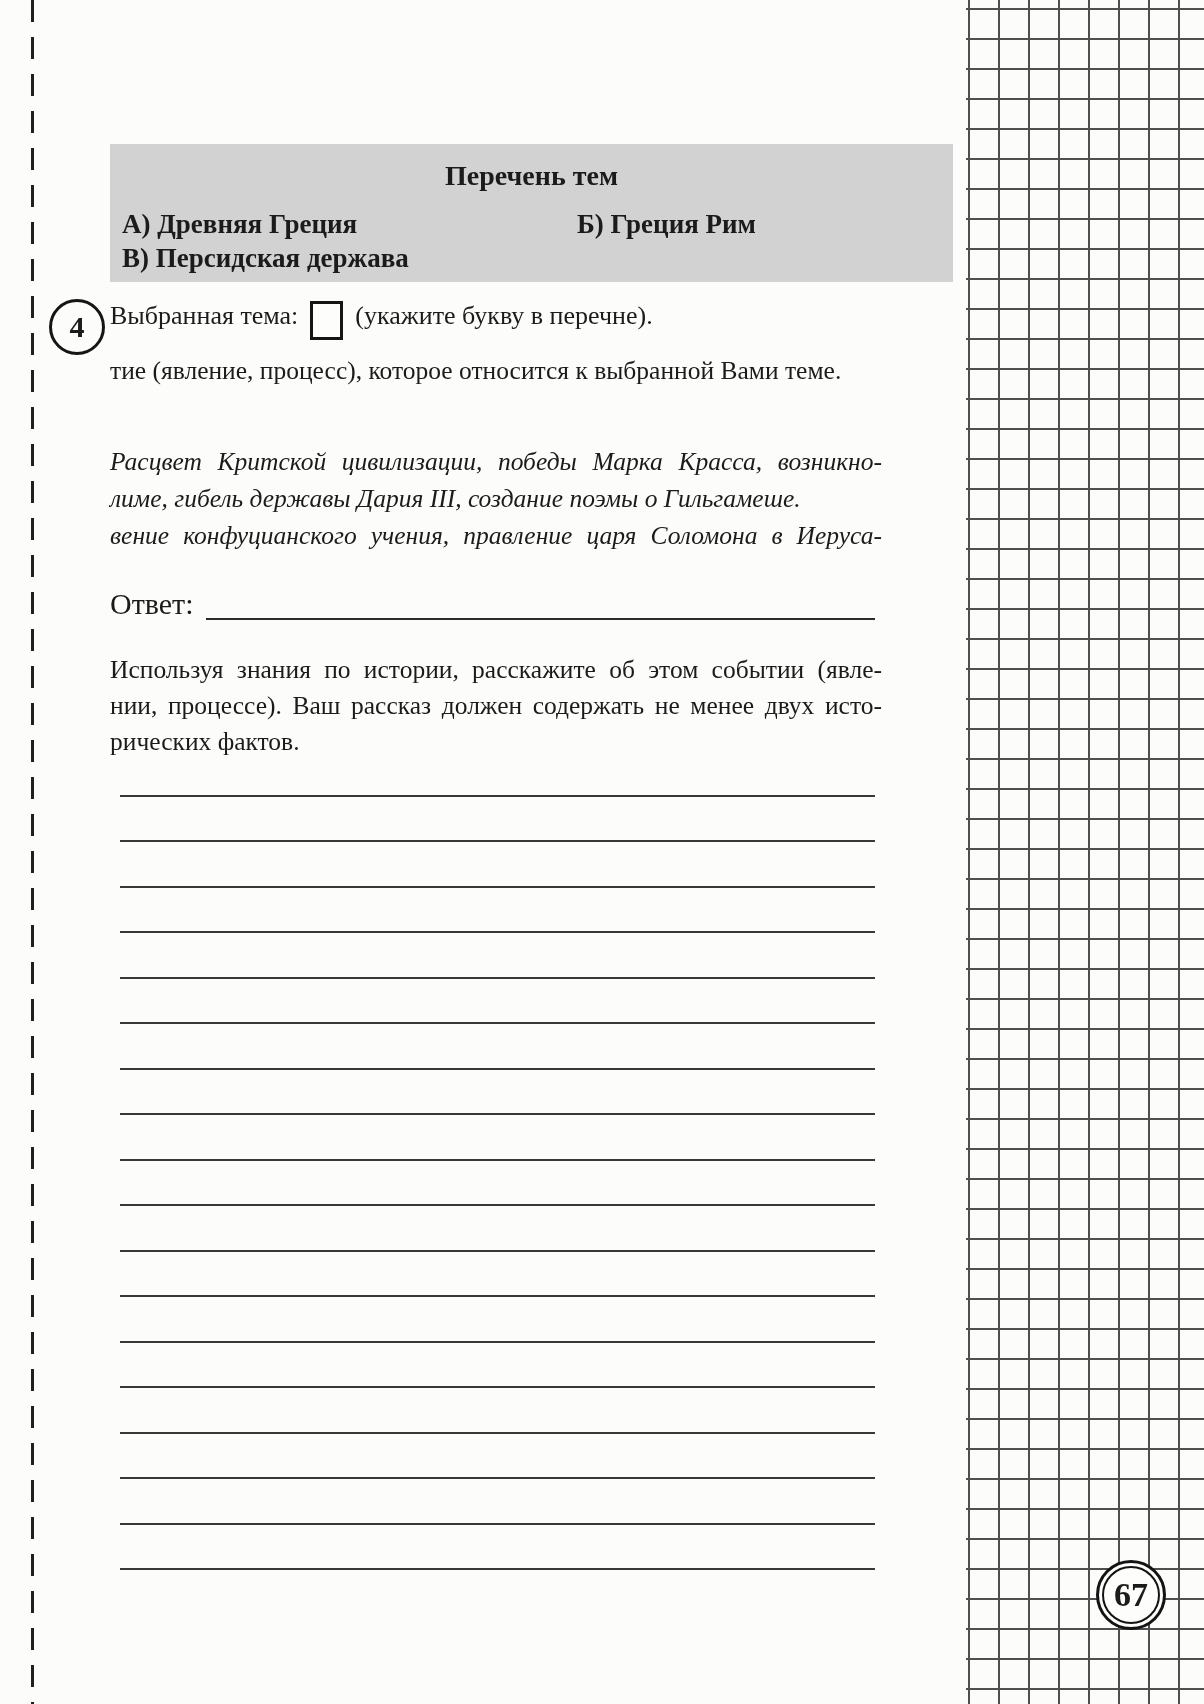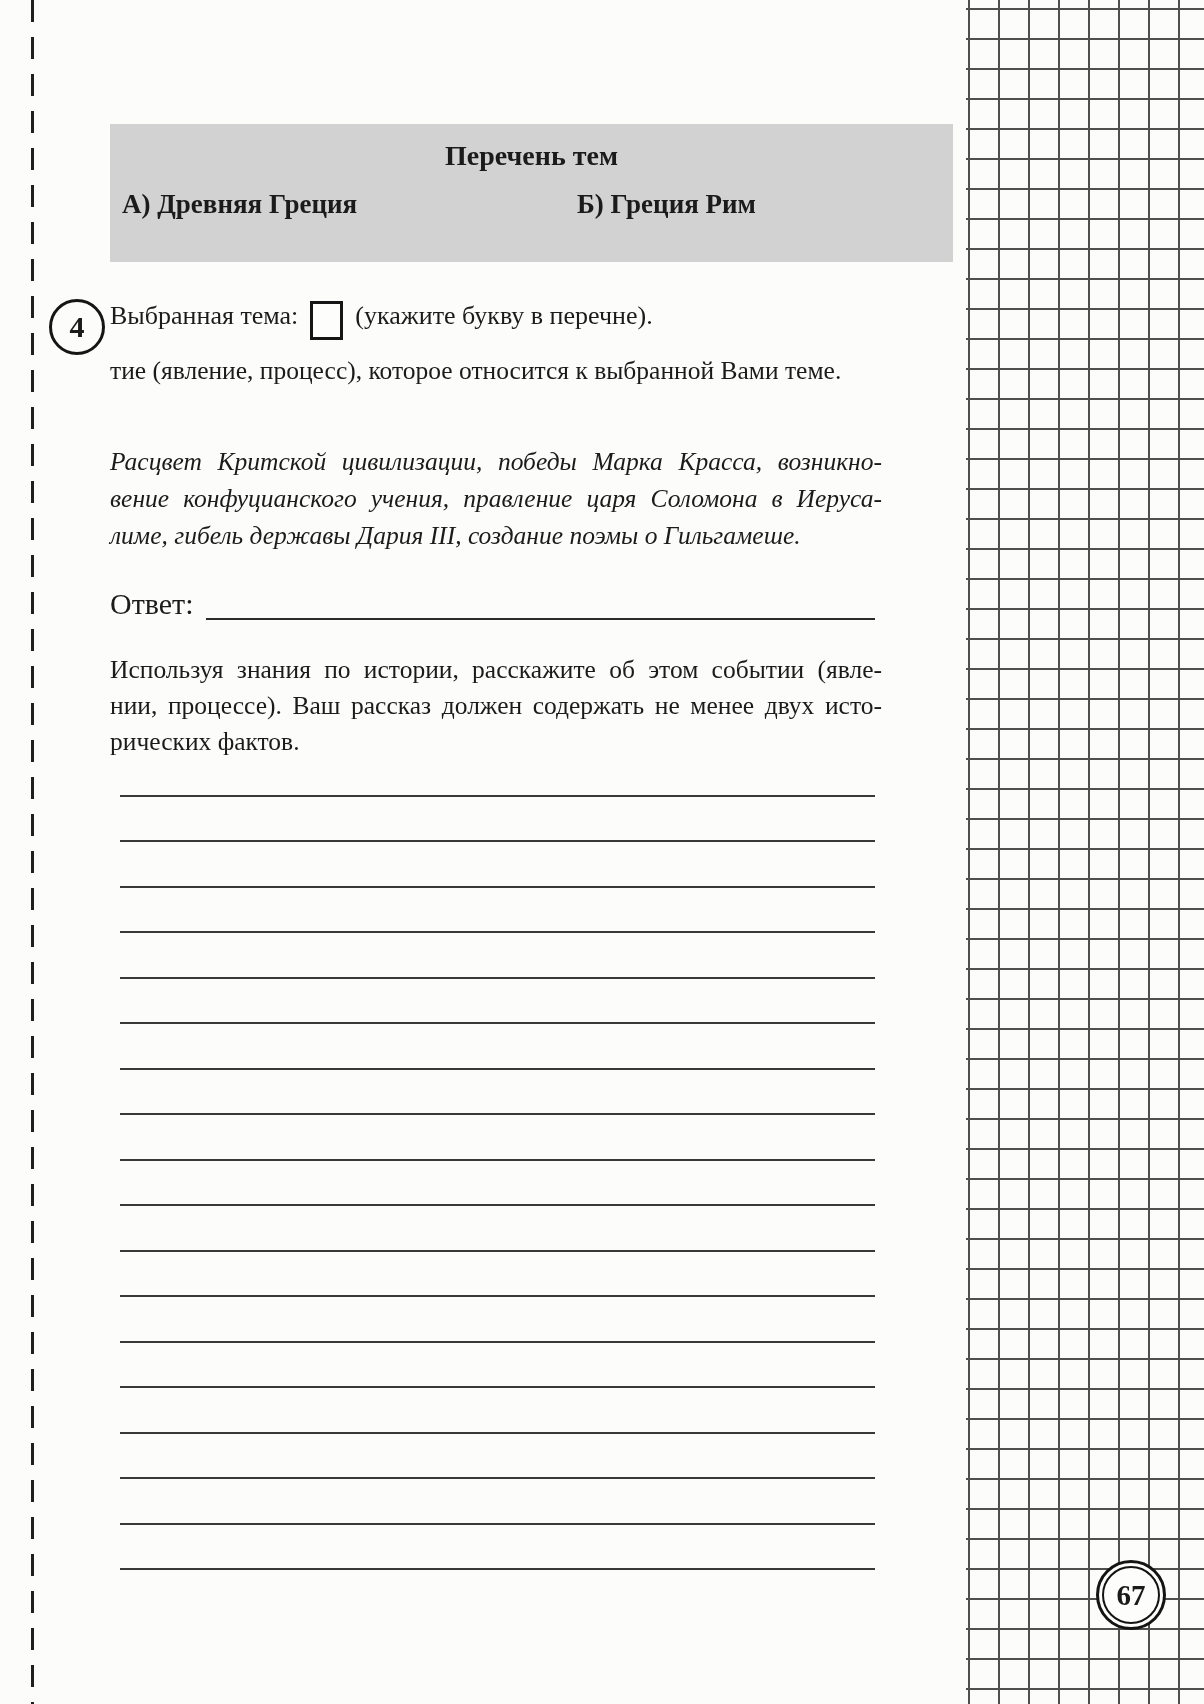--- a/index.html
+++ b/index.html
@@ -71,53 +71,54 @@
 
   .page-number{
     position:absolute;left:1096px;top:1560px;width:70px;height:70px;
     border:3px solid #141414;border-radius:50%;box-sizing:border-box;
     background:#fdfdfc;
   }
   .page-number-inner{
     position:absolute;left:3px;top:3px;right:3px;bottom:3px;
     border:2px solid #141414;border-radius:50%;
     display:flex;align-items:center;justify-content:center;
-    font-weight:bold;font-size:29px;
+    font-weight:bold;font-size:34px;
   }
 </style>
 </head>
 <body style="color: rgb(27, 27, 27);">
 
 <div class="tear-line"></div>
 <div class="grid-paper"></div>
 
-<div class="topics-box" style="background: rgb(210, 210, 210);">
+<div class="topics-box" style="background: rgb(210, 210, 210); margin-top: 20px;">
   <div class="topics-title">Перечень тем</div>
   <div class="topic a">А) Древняя Греция</div>
   <div class="topic b">Б) Греция Рим</div>
+  <div class="topic v">В) Персидская держава</div>
 </div>
 
 <div class="task-number">
   <span>4</span>
 </div>
 
 <div class="theme-row">
   <span>Выбранная тема:</span>
   <span class="letter-box"></span>
   <span>(укажите букву в перечне).</span>
 </div>
 
 <div class="para p1">
   <div class="jline last">тие (явление, процесс), которое относится к выбранной Вами теме.</div>
 </div>
 
 <div class="para events">
   <div class="jline">Расцвет Критской цивилизации, победы Марка Красса, возникно-</div>
+  <div class="jline last">лиме, гибель державы Дария III, создание поэмы о Гильгамеше.</div>
   <div class="jline">вение конфуцианского учения, правление царя Соломона в Иеруса-</div>
-  <div class="jline last">лиме, гибель державы Дария III, создание поэмы о Гильгамеше.</div>
 </div>
 
 <div class="answer-row">
   <span>Ответ:</span>
   <span class="answer-line"></span>
 </div>
 
 <div class="para p2">
   <div class="jline">Используя знания по истории, расскажите об этом событии (явле-</div>
   <div class="jline">нии, процессе). Ваш рассказ должен содержать не менее двух исто-</div>

